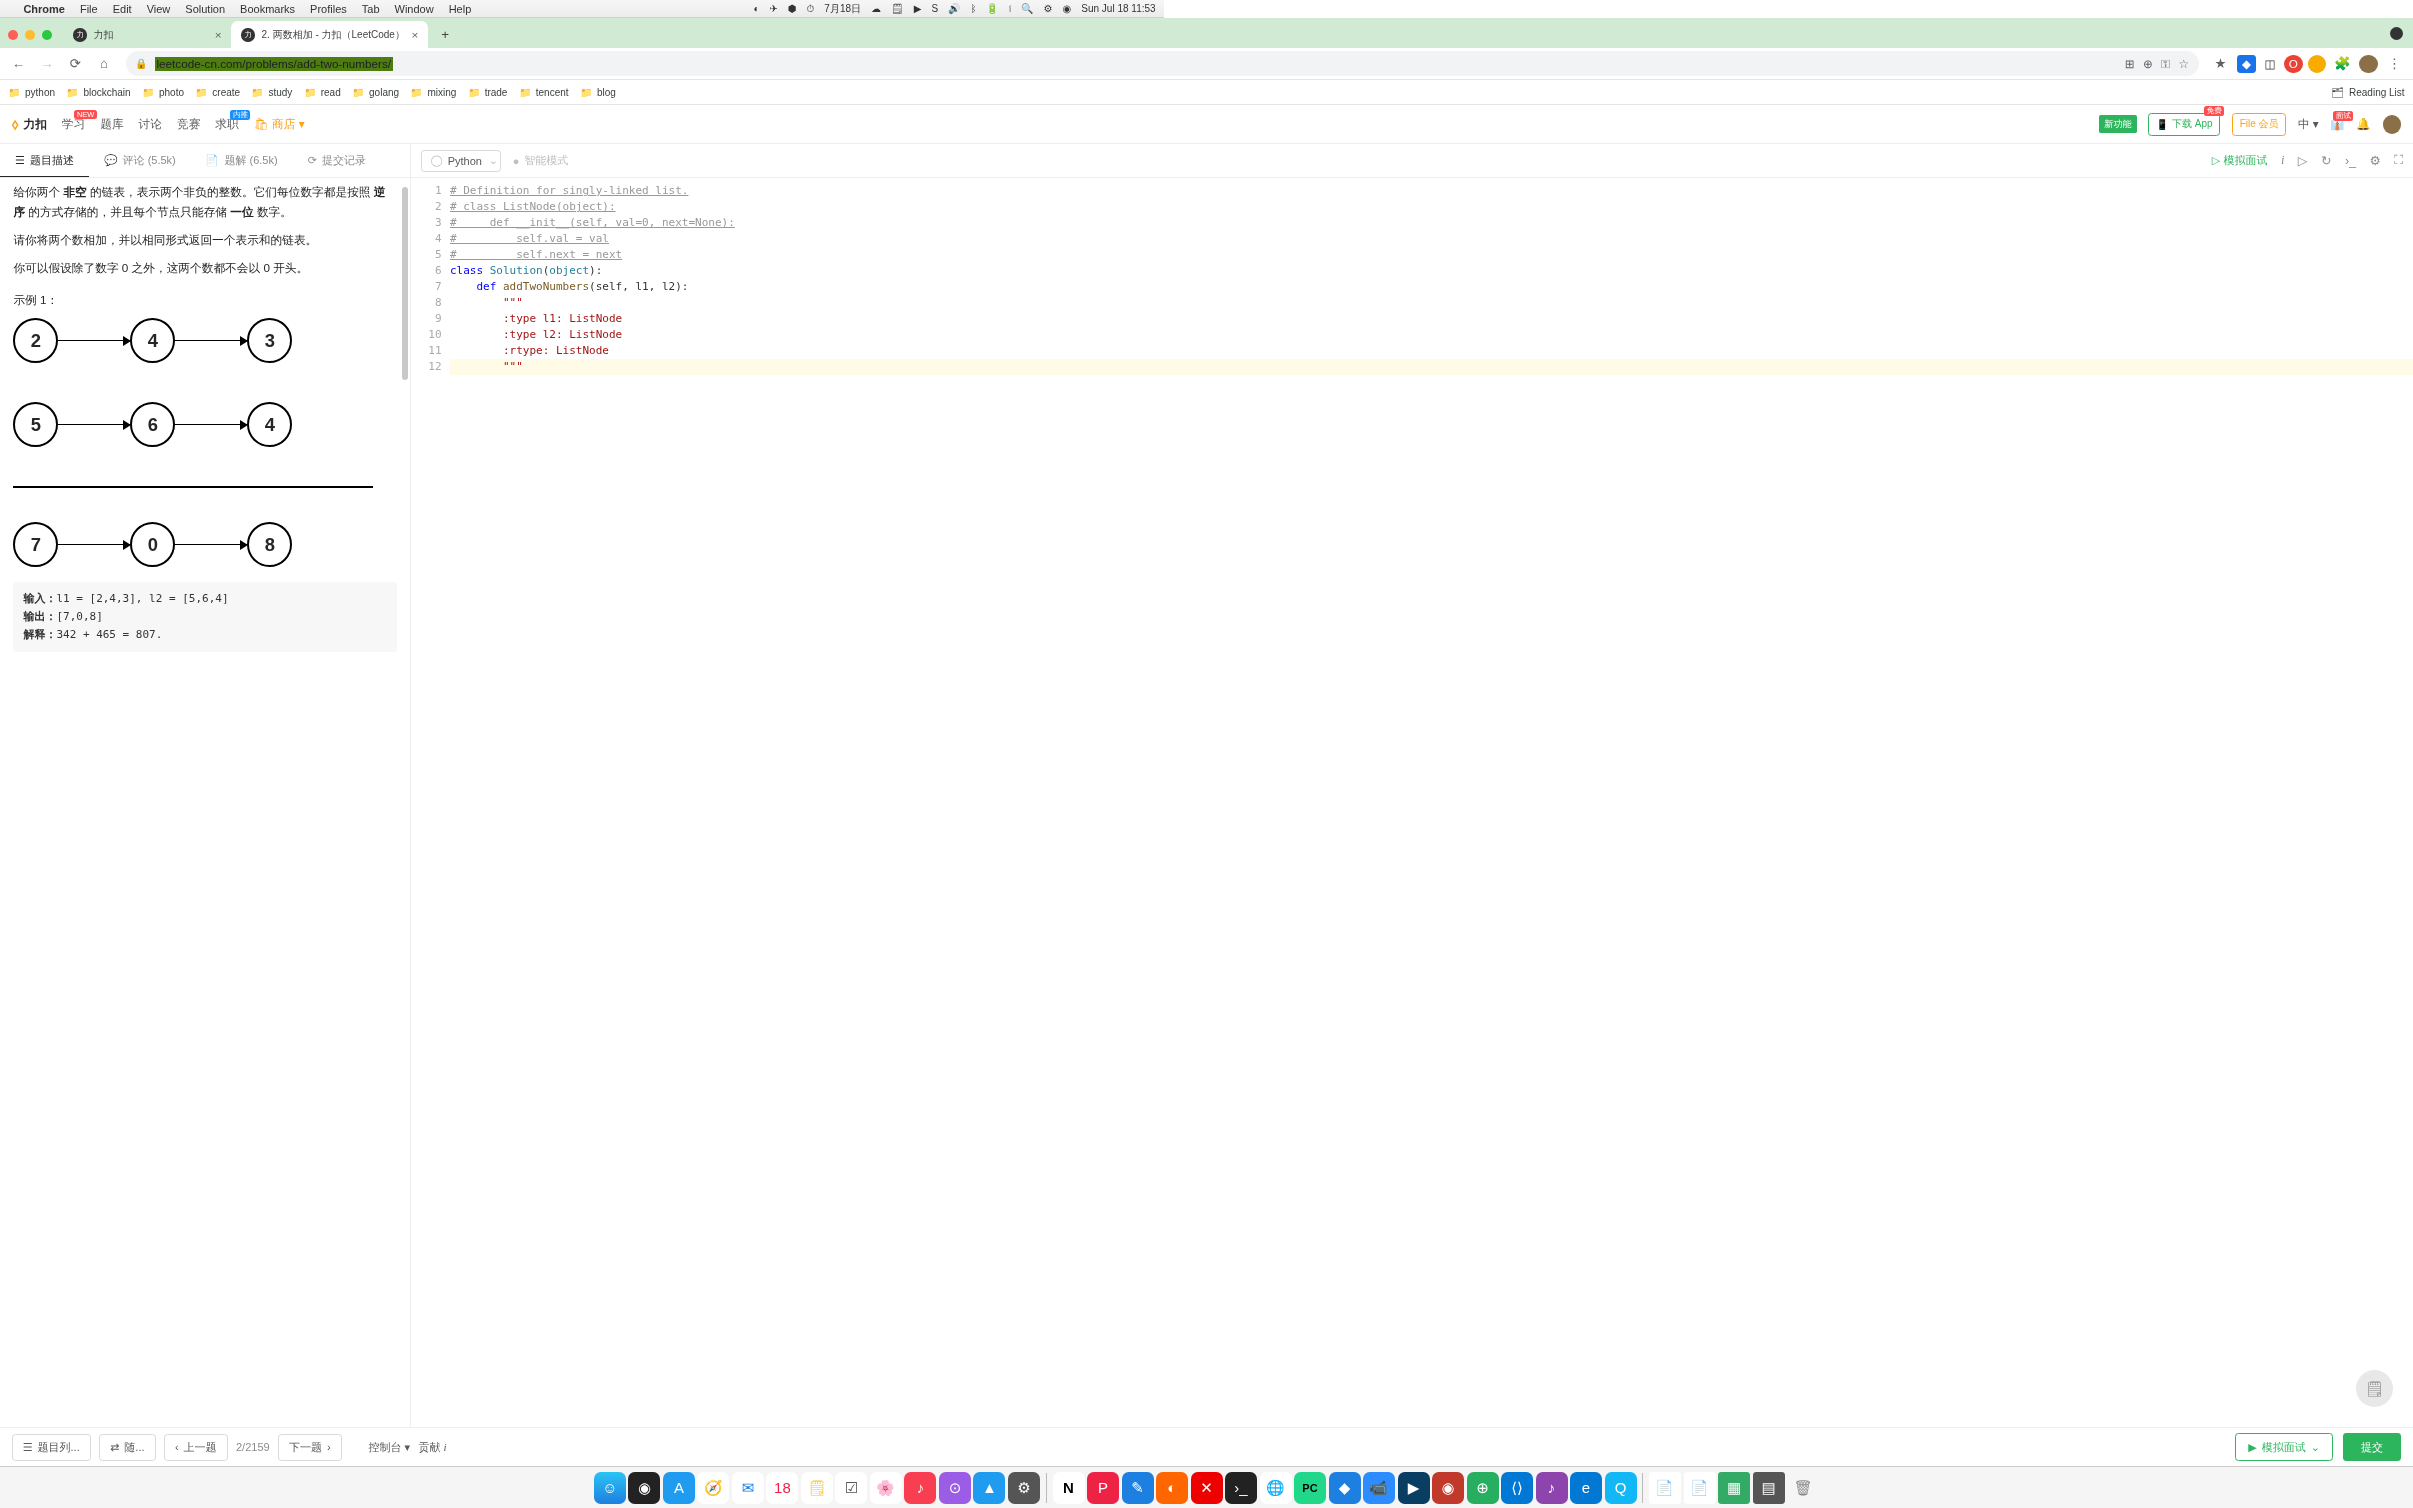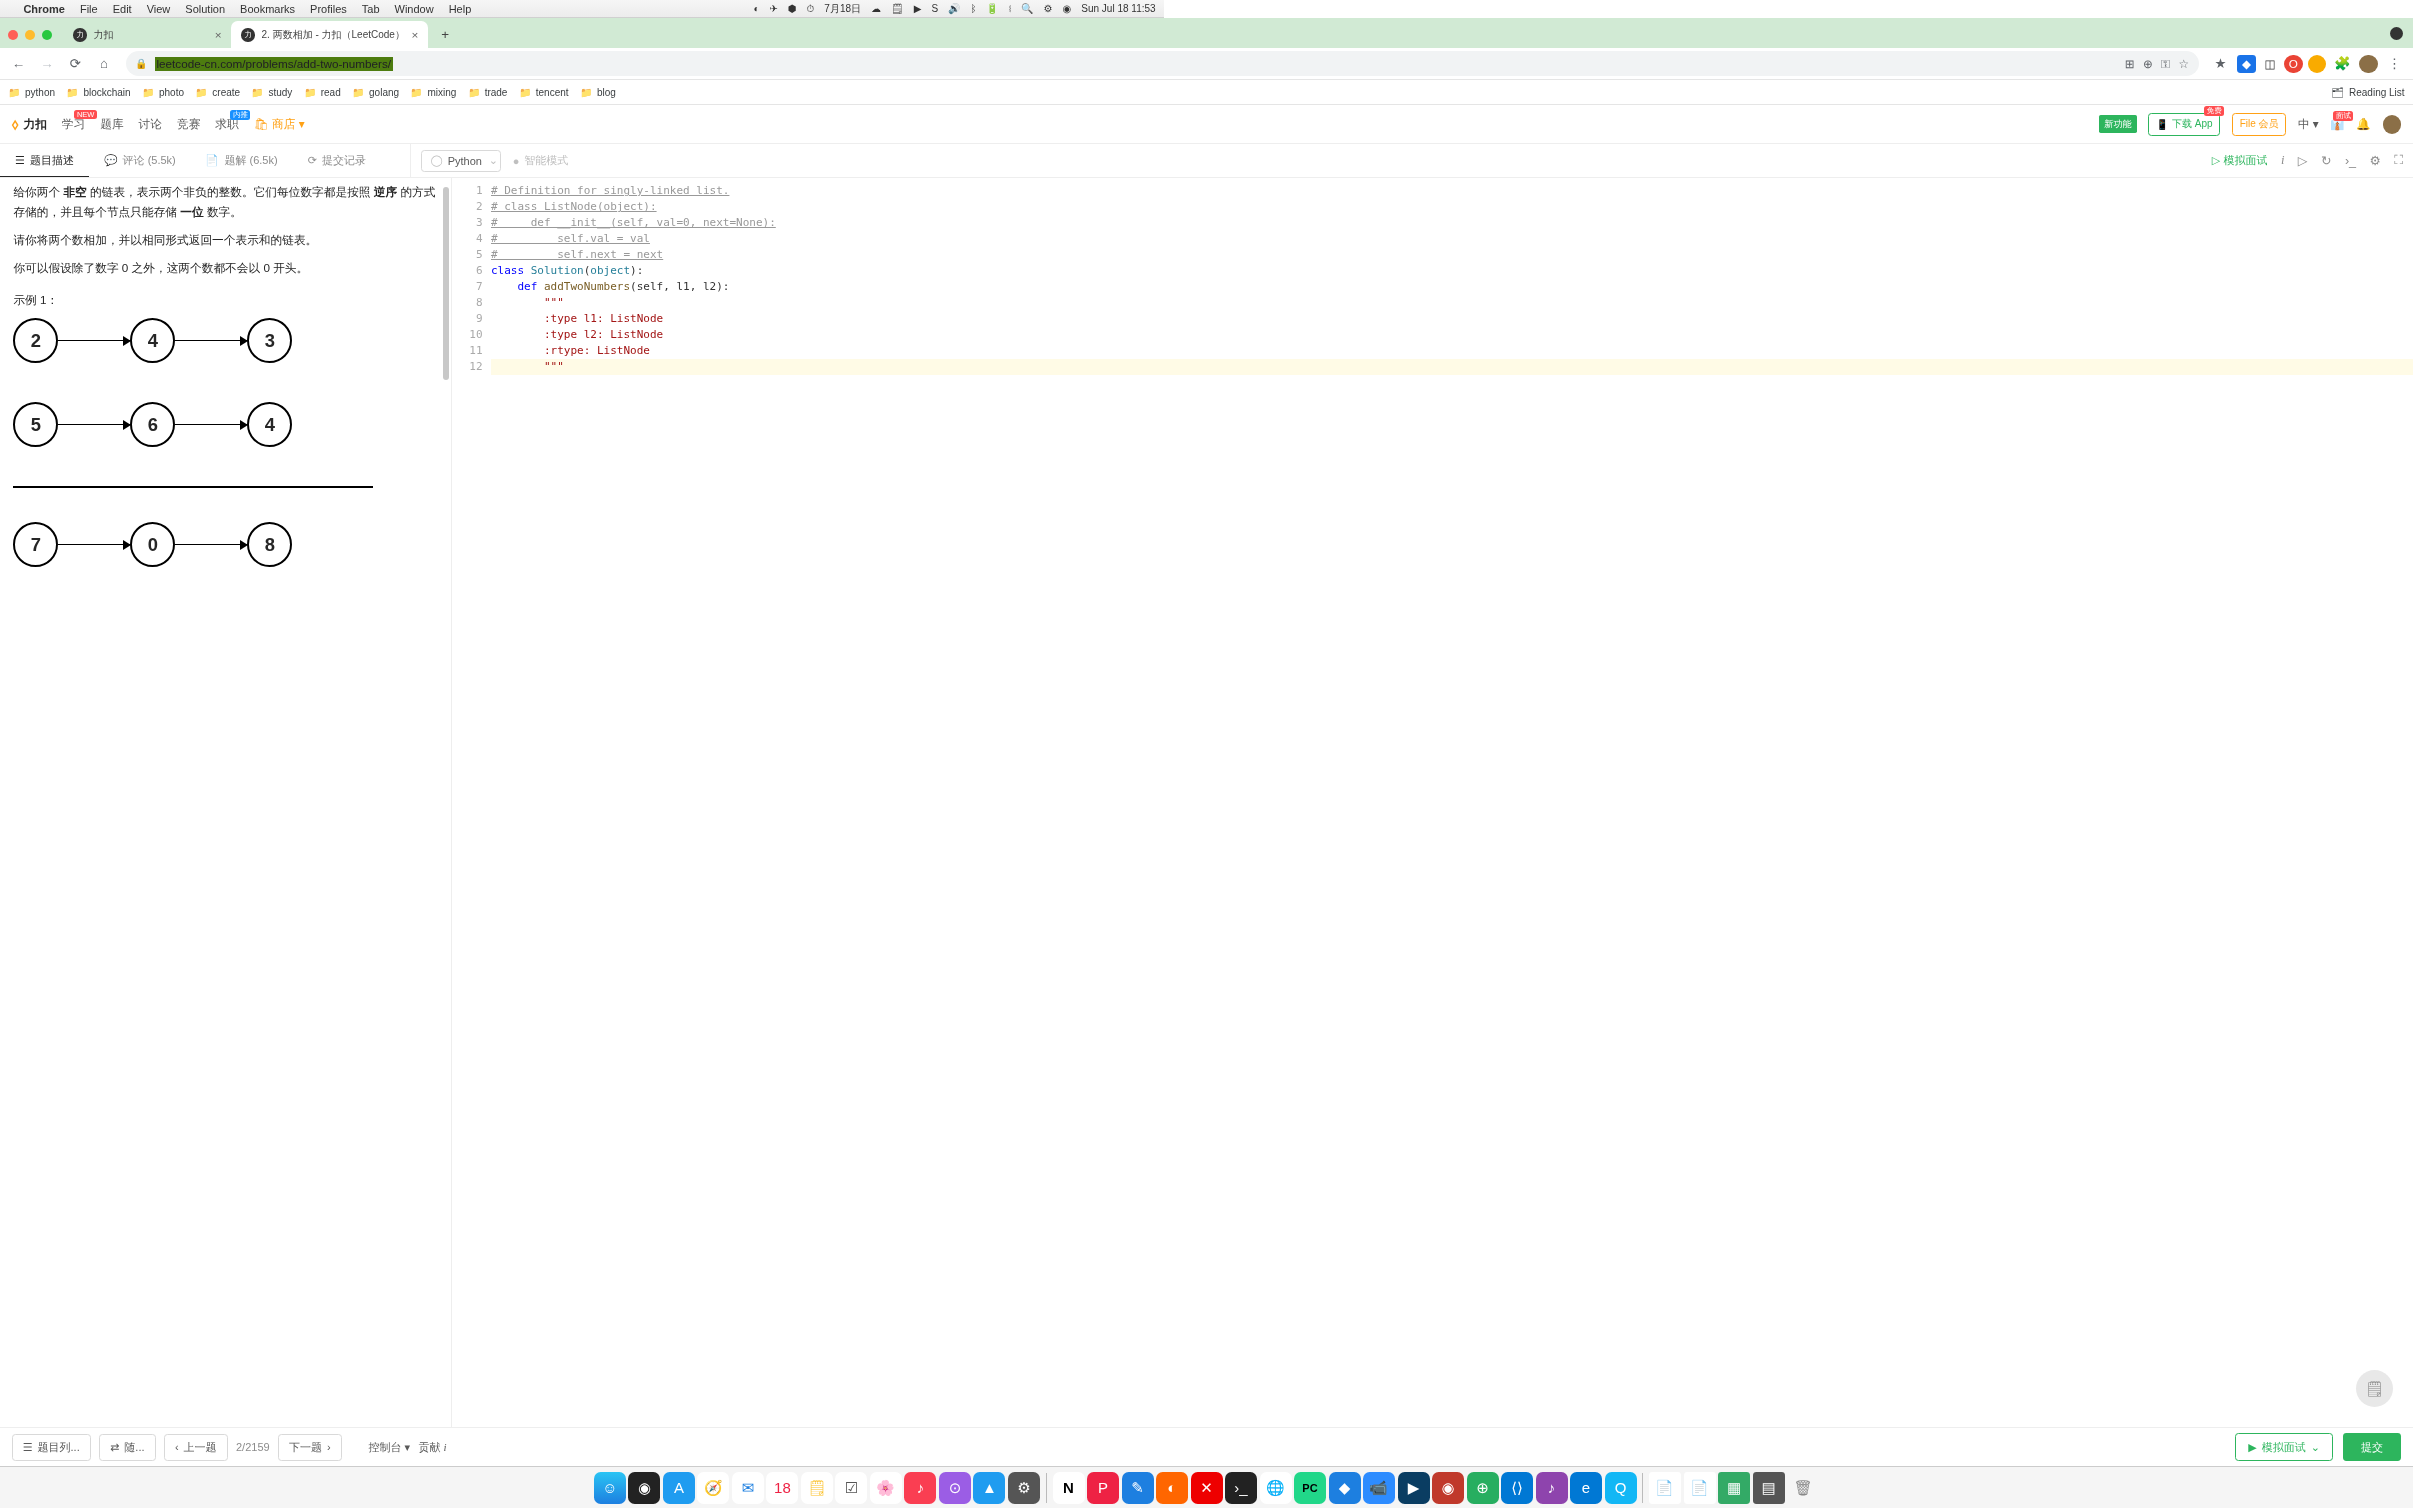--- a/index.html
+++ b/index.html
@@ -59,21 +59,21 @@
 .ptab { flex:0 0 auto; padding:0 15px; display:flex; align-items:center; gap:5px; font-size:11px; color:#8c8c8c; border-bottom:1.7px solid transparent; }
 .ptab.active { color:#262626; border-bottom-color:#262626; }
 .prob-tabs .right { flex:1; display:flex; align-items:center; padding:0 10px; gap:11.7px; }
 .lang-select { border:0.8px solid #d9d9d9; border-radius:3.4px; padding:3.4px 8.4px; display:flex; align-items:center; gap:6.7px; font-size:11px; color:#595959; width:80px; justify-content:space-between; }
 .smart-mode { color:#bfbfbf; font-size:11px; display:flex; align-items:center; gap:5px; }
 .prob-tabs .tools { margin-left:auto; display:flex; align-items:center; gap:13.4px; color:#8c8c8c; font-size:12.6px; }
 .mock { color:#2db55d; display:flex; align-items:center; gap:3.4px; font-size:11px; }
 
 
 .main { flex:1; display:flex; overflow:hidden; }
-.desc-pane { width:452px; border-right:0.8px solid #eee; overflow-y:auto; padding: 3.4px 13.4px 10px; font-size:11.7px; line-height:1.7; color:#262626; position:relative; }
+.desc-pane { width:411px; border-right:0.8px solid #eee; overflow-y:auto; padding: 3.4px 13.4px 10px; font-size:11.7px; line-height:1.7; color:#262626; position:relative; }
 .desc-pane p { margin-bottom: 8.4px; }
 .desc-pane strong { font-weight:700; }
 .example-title { font-weight:400; margin: 11.7px 0 8.4px; }
 .ll-diagram { margin: 8.4px 0 15px; }
 .ll-row { display:flex; align-items:center; gap:0; margin-bottom: 39px; }
 .ll-node { width:45px; height:45px; border:2.5px solid #000; border-radius:50%; display:flex; align-items:center; justify-content:center; font-size:18.4px; font-weight:700; background:#fff; }
 .ll-arrow { width:72px; height:1.7px; background:#000; position:relative; }
 .ll-arrow::after { content:''; position:absolute; right:-0.8px; top:-4.2px; border-left:8.4px solid #000; border-top:5px solid transparent; border-bottom:5px solid transparent; }
 .ll-hr { border:none; border-top:2.5px solid #000; margin: 0 0 34px; width: 360px; }
 .example-block { background:#f7f7f7; padding:8.4px 10px; font-family: Menlo, monospace; font-size:11px; line-height:1.6; color:#333; border-radius:3.4px; }
@@ -320,20 +320,25 @@
         <hr class="ll-hr">
         <div class="ll-row" style="margin-bottom:11.7px">
           <div class="ll-node">7</div>
             <div class="ll-arrow"></div>
           <div class="ll-node">0</div>
             <div class="ll-arrow"></div>
           <div class="ll-node">8</div>
         </div>
       </div>
 
+      <div class="example-block">
+        <div><b>输入：</b><span>l1 = [2,4,3], l2 = [5,6,4]</span></div>
+        <div><b>输出：</b><span>[7,0,8]</span></div>
+        <div><b>解释：</b><span>342 + 465 = 807.</span></div>
+      </div>
     </div>
 
     <div class="code-pane">
       <div class="code-area">
         <div class="gutter">1<br>2<br>3<br>4<br>5<br>6<br>7<br>8<br>9<br>10<br>11<br>12</div>
         <div class="code-lines"><span class="c"># Definition for singly-linked list.</span>
 <span class="c"># class ListNode(object):</span>
 <span class="c">#     def __init__(self, val=0, next=None):</span>
 <span class="c">#         self.val = val</span>
 <span class="c">#         self.next = next</span>

